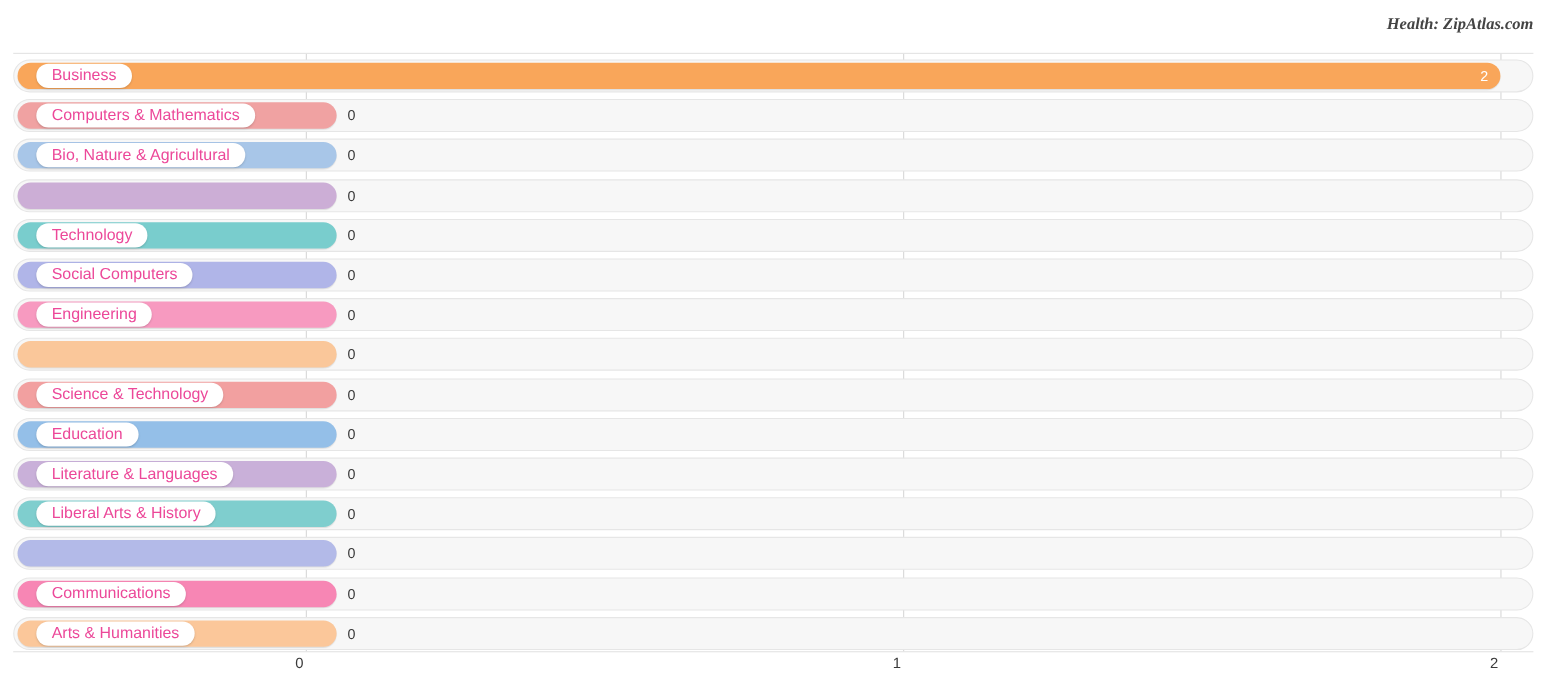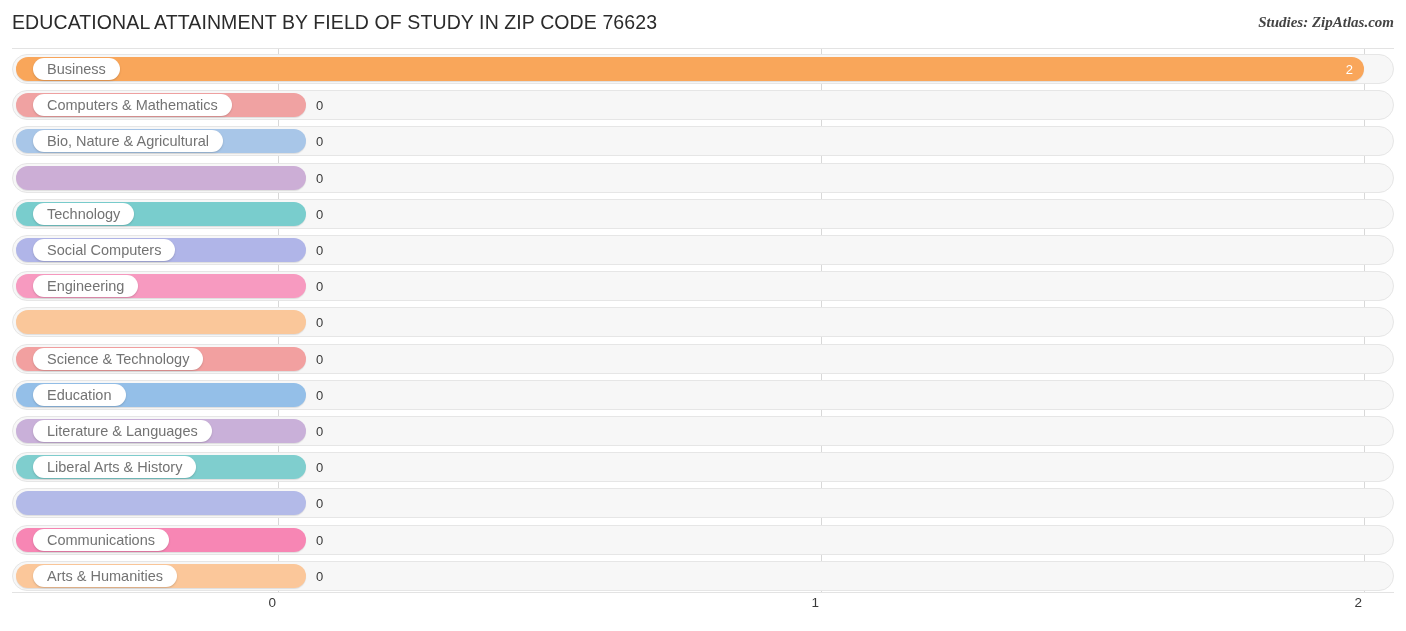--- a/index.html
+++ b/index.html
@@ -126,21 +126,21 @@
     left: 21px;
     top: 4px;
     height: 22px;
     display: flex;
     align-items: center;
     padding: 0 14px;
     background: #ffffff;
     border-radius: 11px;
     box-shadow: 0 1px 2px rgba(0,0,0,0.17);
     font-size: 14.5px;
-    color: #737373;
+    color: #ec4899;
     white-space: nowrap;
     font-family: "Liberation Sans", sans-serif;
   }
   
   .axis {
     position: absolute;
     left: 12px;
     top: 593px;
     width: 1382px;
     height: 30px;
@@ -154,22 +154,21 @@
     font-family: "Liberation Sans", sans-serif;
     white-space: nowrap;
   }
 </style>
 </head>
 <body>
 
 <div class="page">
 
   <div class="header">
-    <div class="chart-title">EDUCATIONAL ATTAINMENT BY FIELD OF STUDY IN ZIP CODE 76623</div>
-    <div class="source">Studies: ZipAtlas.com</div>
+    <div class="source">Health: ZipAtlas.com</div>
   </div>
 
   <div class="plot">
     <div class="gridlines" id="gridlines">
         <div class="gridline" style="left: 266px;"></div>
         <div class="gridline" style="left: 809px;"></div>
         <div class="gridline" style="left: 1352px;"></div>
       </div>
     <div class="rows" id="rows">
         <div class="row" style="top: 5px;">

